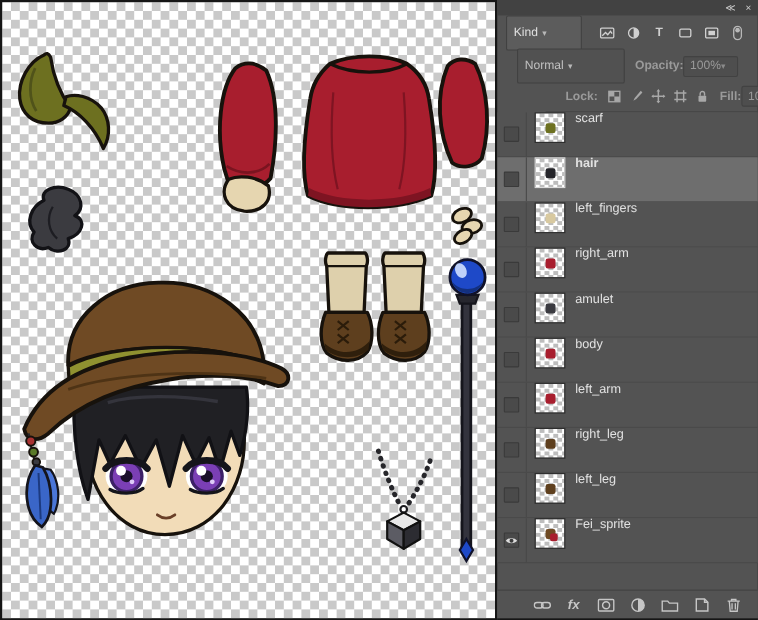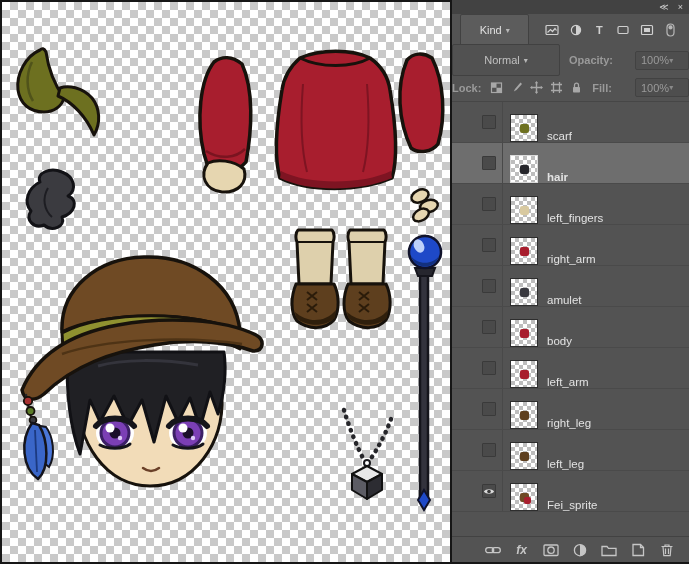--- a/index.html
+++ b/index.html
@@ -31,53 +31,53 @@
   }
   .topbar span { font-size: 9px; line-height: 9px; color: #cfcfcf; cursor: default; }
   .tabbar { height: 24px; background: #3d3d3d; flex: 0 0 auto; display: flex; }
   .tab {
     height: 24px; line-height: 24px; padding: 0 14px;
     background: #535353; color: #e6e6e6; font-size: 11px;
   }
   .filter-row { height: 32px; flex: 0 0 auto; display: flex; align-items: center; padding: 0 8px; gap: 3px; }
   .dropdown {
     height: 32px; background: #5c5c5c; border: 1px solid #414141; border-radius: 2px;
-    display: flex; align-items: center; justify-content: center; padding: 0 6px;
+    display: flex; align-items: center; justify-content: flex-start; padding: 0 6px;
     color: #e0e0e0;
   }
   .dropdown .arrow { font-size: 8px; color: #b8b8b8; margin-left: 4px; }
   .dd-kind { width: 70px; margin-right: 9px; }
   .dd-blend { width: 108px; color: #c0c0c0; background: #515151; }
   .icon-btn {
     width: 21px; height: 20px; display: flex; align-items: center; justify-content: center;
     color: #d0d0d0; border-radius: 2px;
   }
   .icon-btn svg { display: block; }
   .t-glyph { font-size: 11px; font-weight: bold; color: #d0d0d0; }
   .filter-toggle { margin-left: auto; }
-  .blend-row, .lock-row { height: 28px; flex: 0 0 auto; display: flex; align-items: center; padding: 0 0; }
-  .lock-row { border-bottom: 1px solid #464646; }
+  .blend-row, .lock-row { height: 28px; flex: 0 0 auto; display: flex; align-items: center; padding: 0 18px; }
+  .lock-row { border-bottom: 1px solid #464646; margin-left: 44px; }
   .lbl { color: #9a9a9a; font-size: 11px; white-space: nowrap; font-weight: bold; }
   .blend-row .lbl { margin-left: 9px; }
   .valuebox {
     margin-left: auto; width: 54px; height: 19px;
     background: #4e4e4e; border: 1px solid #424242; border-radius: 2px;
     display: flex; align-items: center; justify-content: flex-start;
     padding: 0 5px; color: #9a9a9a; font-size: 11px;
   }
   .valuebox .arrow { font-size: 8px; color: #8a8a8a; }
   .lock-icons { display: flex; align-items: center; gap: 4px; margin-left: 7px; }
   .lock-icons .icon-btn { width: 16px; height: 18px; }
   .lock-row .fill-lbl { margin-left: 8px; text-align: center; }
 
   
   .layers-list { flex: 1 1 auto; overflow: hidden; }
   .layer-row {
-    height: 41px; display: flex; align-items: flex-end;
-    border-bottom: 1px solid #4a4a4a; background: #535353; cursor: default; padding-left: 24px;
+    height: 41px; display: flex; align-items: flex-start;
+    border-bottom: 1px solid #4a4a4a; background: #535353; cursor: default;
   }
   .layer-row.selected { background: #6e6e6e; font-weight: bold; }
   .vis-col {
     width: 27px; height: 100%; flex: 0 0 auto;
     border-right: 1px solid #494949;
     display: flex; align-items: center; justify-content: center;
   }
   .vis-well {
     width: 14px; height: 14px; background: #4a4a4a;
     border: 1px solid #3a3a3a; border-radius: 1px;

